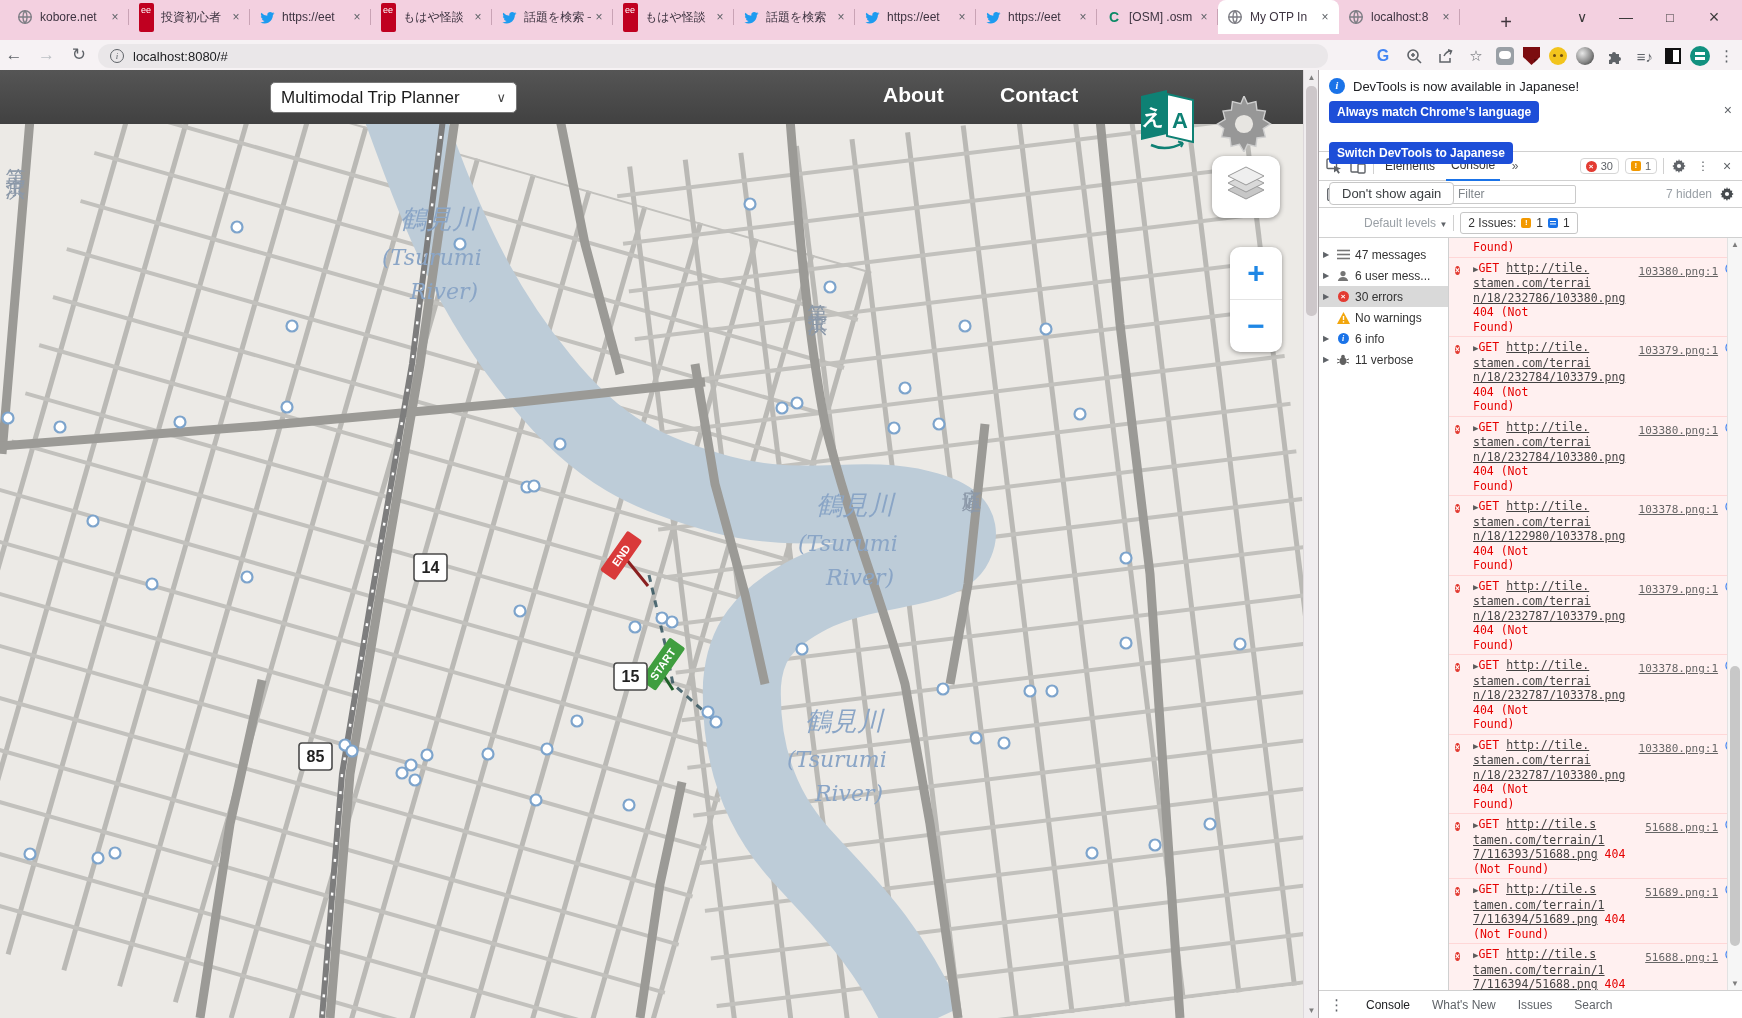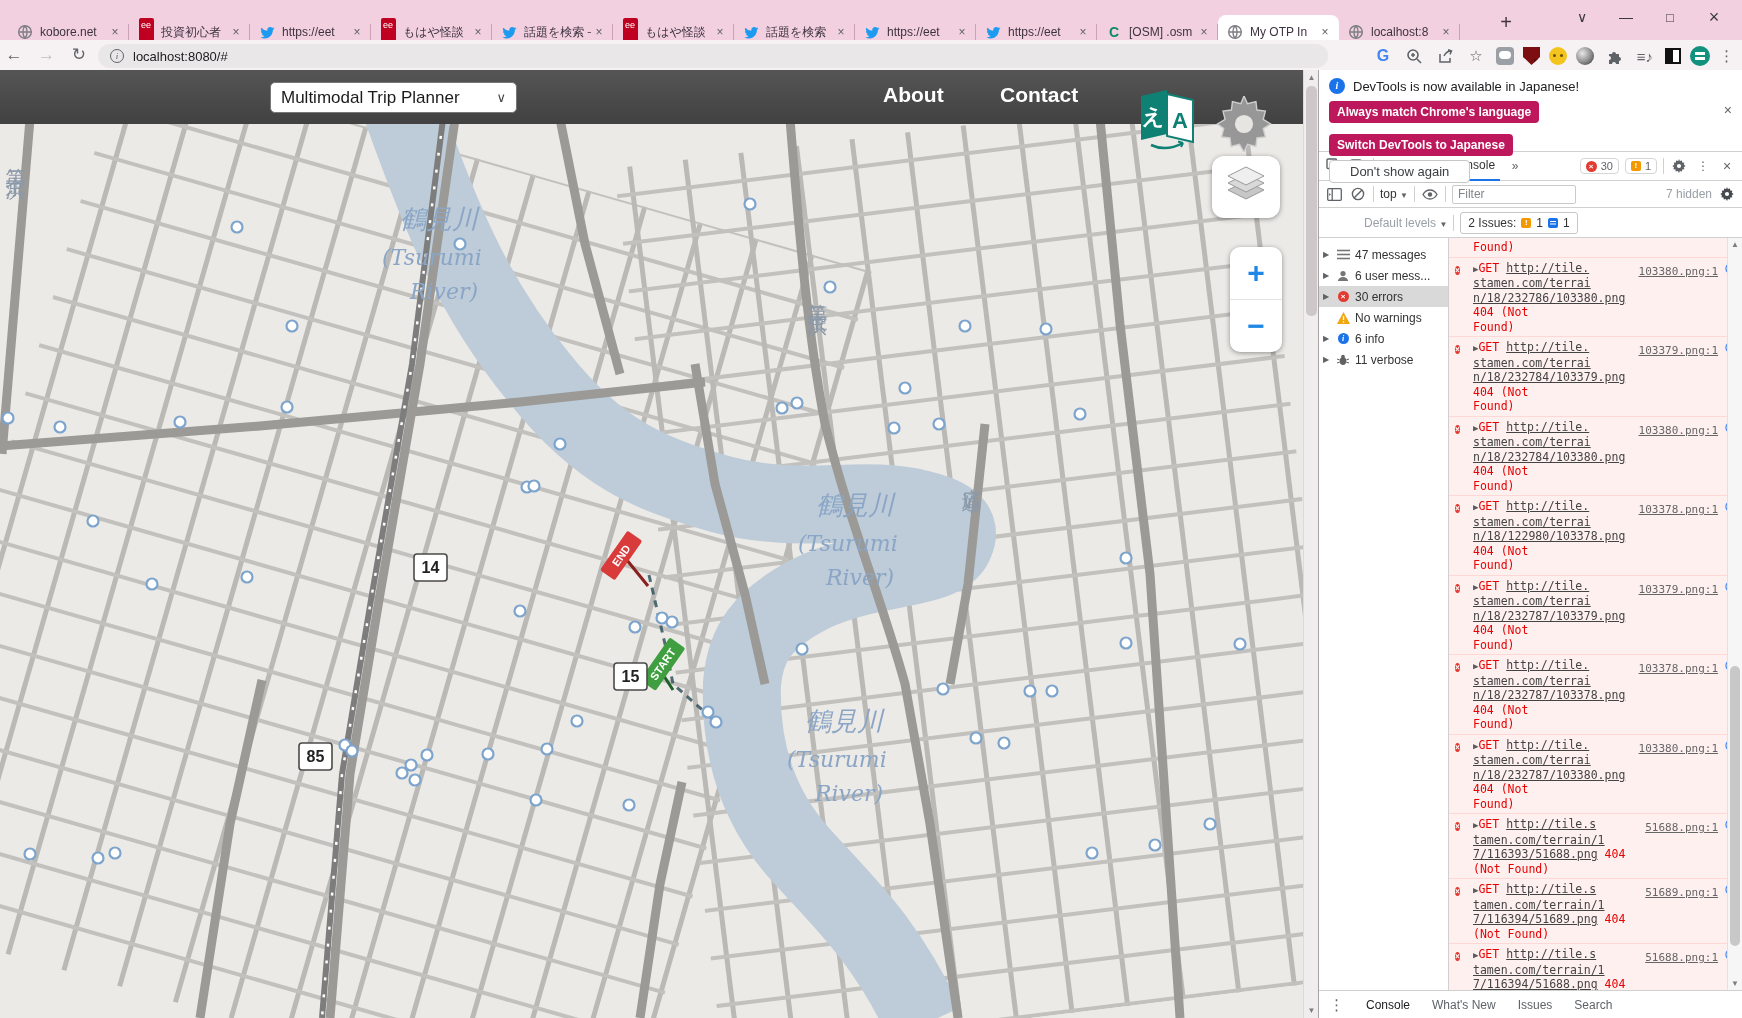--- a/index.html
+++ b/index.html
@@ -2,21 +2,21 @@
 <html><head>
 <meta charset="utf-8">
 <style>
   html,body{margin:0;padding:0;width:1742px;height:1018px;overflow:hidden;
     font-family:"Liberation Sans",sans-serif;background:#fff;position:relative;}
   *{box-sizing:border-box;}
   .abs{position:absolute;}
 
   
   #tabstrip{left:0;top:0;width:1742px;height:40px;background:#f3d0e0;}
-  #tabs{position:absolute;left:8px;top:15px;height:34px;display:flex;}
+  #tabs{position:absolute;left:8px;top:0;height:34px;display:flex;}
   .tab{width:121px;height:34px;display:flex;align-items:center;padding:0 6px 0 9px;
     font-size:12px;color:#3d3340;position:relative;border-radius:8px 8px 0 0;cursor:default;}
   .tab .ttl{flex:1;white-space:nowrap;overflow:hidden;margin-left:7px;}
   .tab .cls{color:#5f6368;font-size:12px;width:16px;text-align:center;border-radius:8px;}
   .tab:not(.active):after{content:"";position:absolute;right:0;top:9px;height:16px;border-right:1px solid #c9a3b5;}
   .tab.active{background:#fff;}
   .tab.active:before{content:none;}
   .fav{width:16px;height:16px;flex:0 0 16px;display:inline-flex;align-items:center;justify-content:center;}
   .ee-sq{display:inline-block;width:15px;height:29px;background:#c00020;color:#fff;
     font-weight:normal;font-size:9px;line-height:15px;text-align:center;border-radius:2px;}
@@ -83,24 +83,24 @@
   #pgsb .ar{position:absolute;left:0;width:15px;height:15px;color:#7d7d7d;font-size:8px;text-align:center;line-height:15px;}
   #pgsb .thumb{position:absolute;left:2px;top:16px;width:11px;height:230px;background:#cdc7ca;border-radius:5px;}
 
   
   #devtools{left:1318px;top:70px;width:424px;height:948px;background:#fff;border-left:1px solid #a8a2a5;
     font-size:12px;color:#333;display:flex;flex-direction:column;}
   #dt-notif{height:82px;border-bottom:1px solid #d0d0d0;position:relative;padding:8px 10px;}
   #dt-notif .row1{display:flex;align-items:center;gap:8px;font-size:13px;color:#202124;}
   .iinfo{width:16px;height:16px;border-radius:50%;background:#1a73e8;color:#fff;font-size:10px;font-weight:bold;
     text-align:center;line-height:16px;font-family:"Liberation Serif",serif;font-style:italic;flex:0 0 16px;}
-  .bluebtn{display:inline-block;background:#be185d;color:#fff;font-weight:bold;font-size:12px;
-    padding:4px 8px;border-radius:4px;margin:7px 6px 4px 0;}
-  #dt-dismiss{display:inline-block;border:1px solid #c7c7c7;border-radius:4px;padding:3px 20px;
-    color:#3c4043;font-size:13px;margin-top:0;background:#fff;}
+  .bluebtn{display:inline-block;background:#1d4ed8;color:#fff;font-weight:bold;font-size:12px;
+    padding:4px 8px;border-radius:4px;margin:7px 6px 12px 0;}
+  #dt-dismiss{display:inline-block;border:1px solid #c7c7c7;border-radius:4px;padding:3px 12px;
+    color:#3c4043;font-size:13px;margin-top:6px;background:#fff;}
   #dt-notif .x{position:absolute;right:10px;top:32px;color:#5f6368;font-size:14px;}
 
   .dt-row{display:flex;align-items:center;border-bottom:1px solid #d0d0d0;padding:0 6px;gap:6px;}
   #dt-tb1{height:29px;}
   #dt-tb2{height:27px;}
   #dt-tb3{height:30px;padding-left:45px;}
   .dsep{width:1px;height:16px;background:#d0d0d0;}
   .dticon{width:18px;height:16px;display:inline-flex;align-items:center;justify-content:center;color:#5f6368;}
   .dtab{padding:0 5px;height:29px;line-height:29px;color:#333;}
   .dtab.on{border-bottom:2px solid #1a73e8;line-height:27px;}

